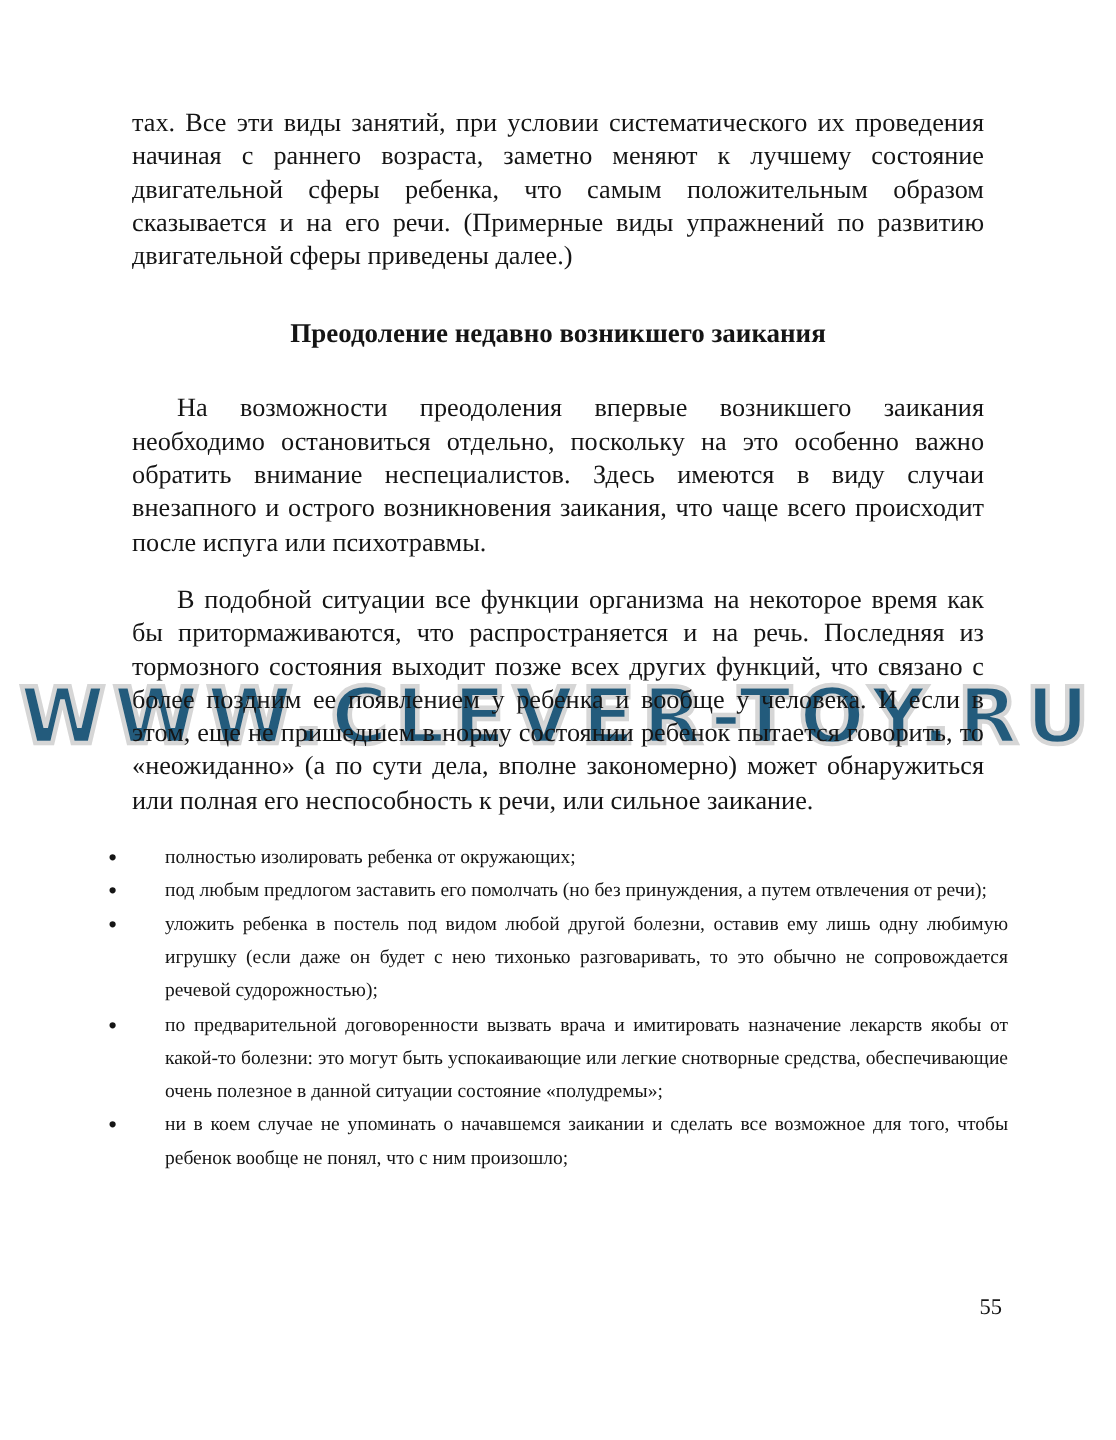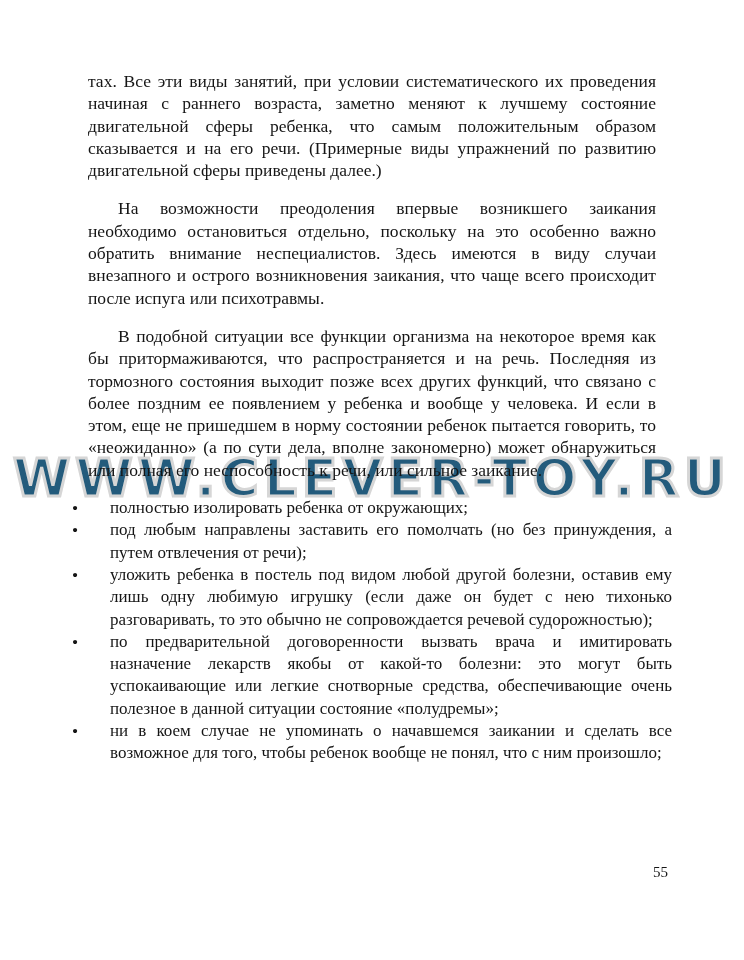--- a/index.html
+++ b/index.html
@@ -66,21 +66,21 @@
     display: flex;
     align-items: flex-start;
   }
   .bullet-marker {
     flex: 0 0 38px;
     font-size: 17.5px;
     line-height: 22.3px;
   }
   .bullet-text {
     flex: 1 1 auto;
-    font-size: 17px;
+    font-size: 13px;
     line-height: 22.3px;
     text-align: justify;
   }
   .page-number {
     position: absolute;
     top: 864px;
     right: 76px;
     font-size: 15px;
     line-height: 17px;
     z-index: 1;
@@ -91,36 +91,37 @@
 
 <div class="page">
 
   <div class="watermark">WWW.CLEVER-TOY.RU</div>
 
   <div class="text-block">
 
     <p class="para">тах. Все эти виды занятий, при условии систематического их проведения начиная с раннего возраста, заметно меняют к лучшему состояние двигательной сферы ребенка, что самым положительным образом сказывается и на его речи. (Примерные виды упражнений по развитию двигательной сферы приведены далее.)</p>
 
 
+    <h2 class="heading">Преодоление недавно возникшего заикания</h2>
 
     <p class="para indent">На возможности преодоления впервые возникшего заикания необходимо остановиться отдельно, поскольку на это особенно важно обратить внимание неспециалистов. Здесь имеются в виду случаи внезапного и острого возникновения заикания, что чаще всего происходит после испуга или психотравмы.</p>
 
     <p class="para indent">В подобной ситуации все функции организма на некоторое время как бы притормаживаются, что распространяется и на речь. Последняя из тормозного состояния выходит позже всех других функций, что связано с более поздним ее появлением у ребенка и вообще у человека. И если в этом, еще не пришедшем в норму состоянии ребенок пытается говорить, то «неожиданно» (а по сути дела, вполне закономерно) может обнаружиться или полная его неспособность к речи, или сильное заикание.</p>
 
 
     <div class="bullet-list">
 
       <div class="bullet-item">
         <span class="bullet-marker">•</span>
         <span class="bullet-text">полностью изолировать ребенка от окружающих;</span>
       </div>
 
       <div class="bullet-item">
         <span class="bullet-marker">•</span>
-        <span class="bullet-text">под любым направлены заставить его помолчать (но без принуждения, а путем отвлечения от речи);</span>
+        <span class="bullet-text">под любым предлогом заставить его помолчать (но без принуждения, а путем отвлечения от речи);</span>
       </div>
 
       <div class="bullet-item">
         <span class="bullet-marker">•</span>
         <span class="bullet-text">уложить ребенка в постель под видом любой другой болезни, оставив ему лишь одну любимую игрушку (если даже он будет с нею тихонько разговаривать, то это обычно не сопровождается речевой судорожностью);</span>
       </div>
 
       <div class="bullet-item">
         <span class="bullet-marker">•</span>
         <span class="bullet-text">по предварительной договоренности вызвать врача и имитировать назначение лекарств якобы от какой-то болезни: это могут быть успокаивающие или легкие снотворные средства, обеспечивающие очень полезное в данной ситуации состояние «полудремы»;</span>

